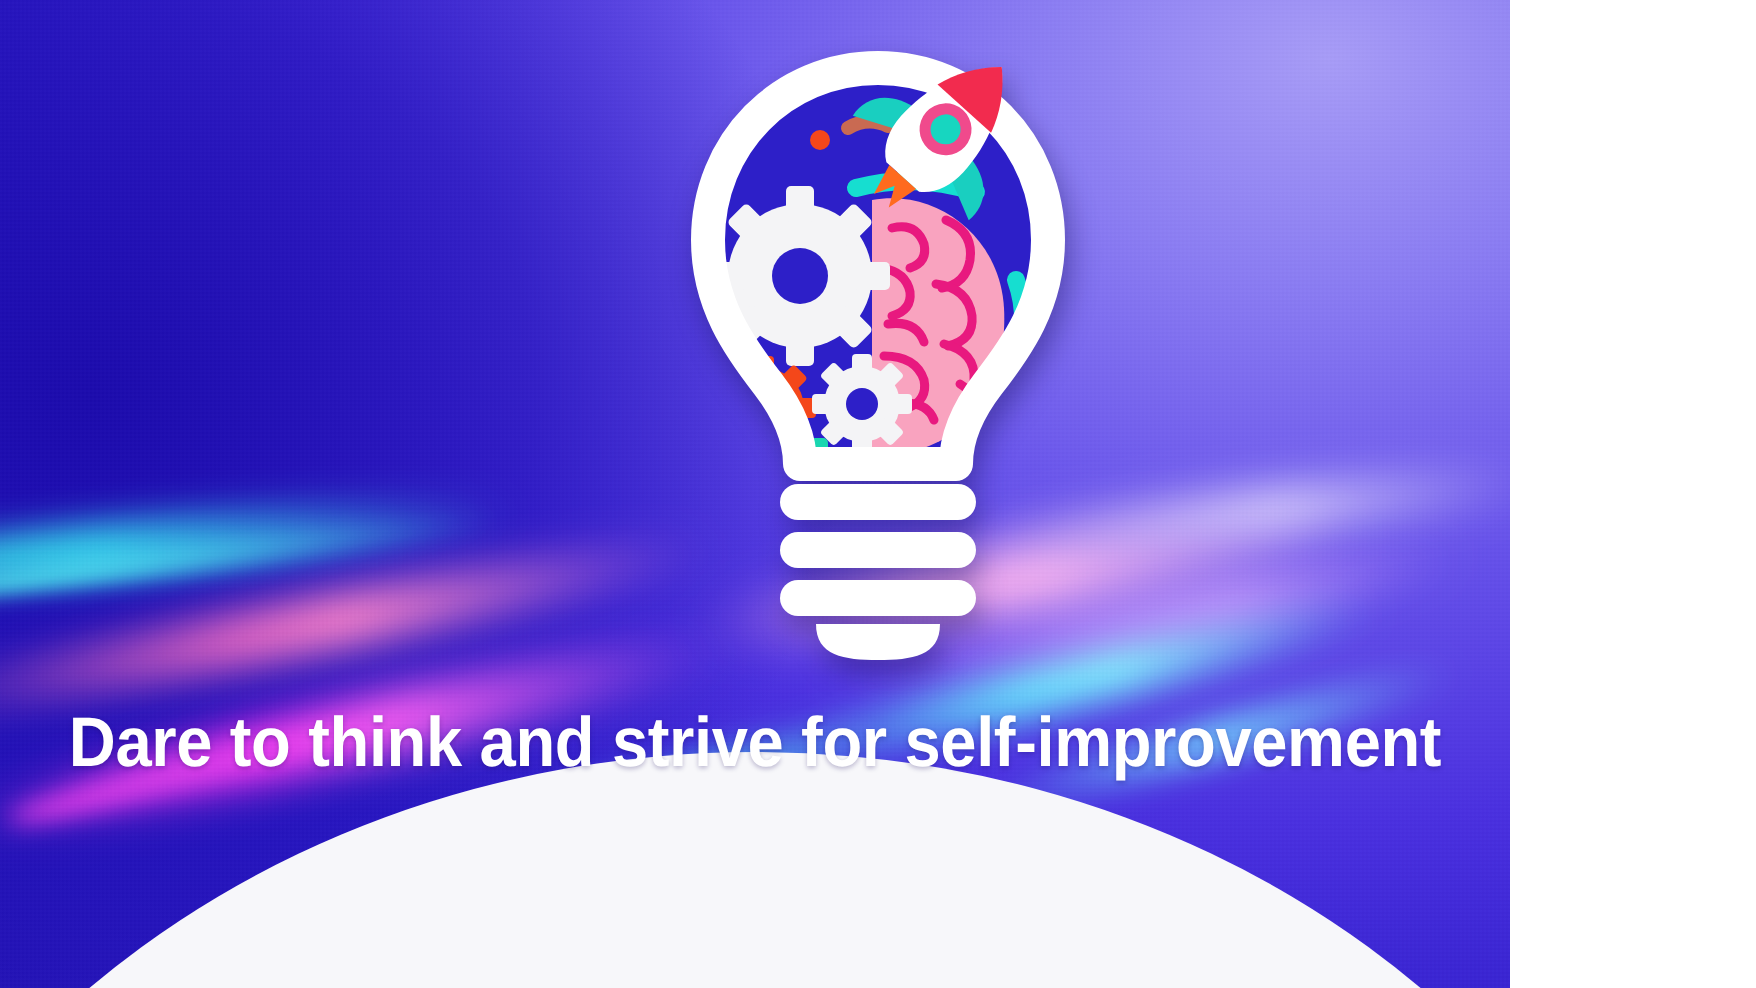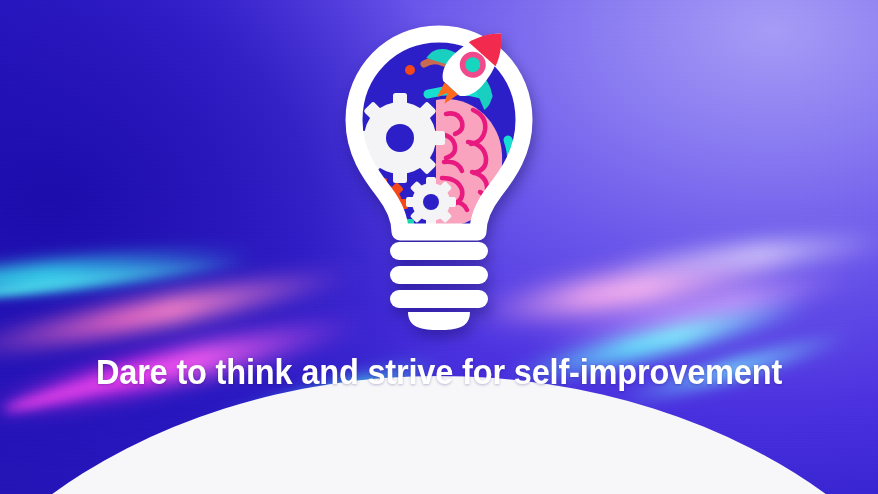--- a/index.html
+++ b/index.html
@@ -1,20 +1,20 @@
 <!DOCTYPE html>
 <html><head>
 <meta charset="utf-8">
 <style>
   html,body{margin:0;padding:0;background:#fff;}
   body{font-family:"Liberation Sans",sans-serif;}
 
   #banner{
     position:relative;
-    width:878px;height:494px;
+    width:755px;height:494px;
     overflow:hidden;
     background:#15803d;
   }
 
   
   .bg-base{
     position:absolute;inset:0;
     background:
       radial-gradient(120% 140% at 88% 6%, #a79cf7 0%, #8b7df3 16%, #6a56ec 34%, #4a30e0 55%, #2e1cc9 76%, #2414b6 100%);
   }

